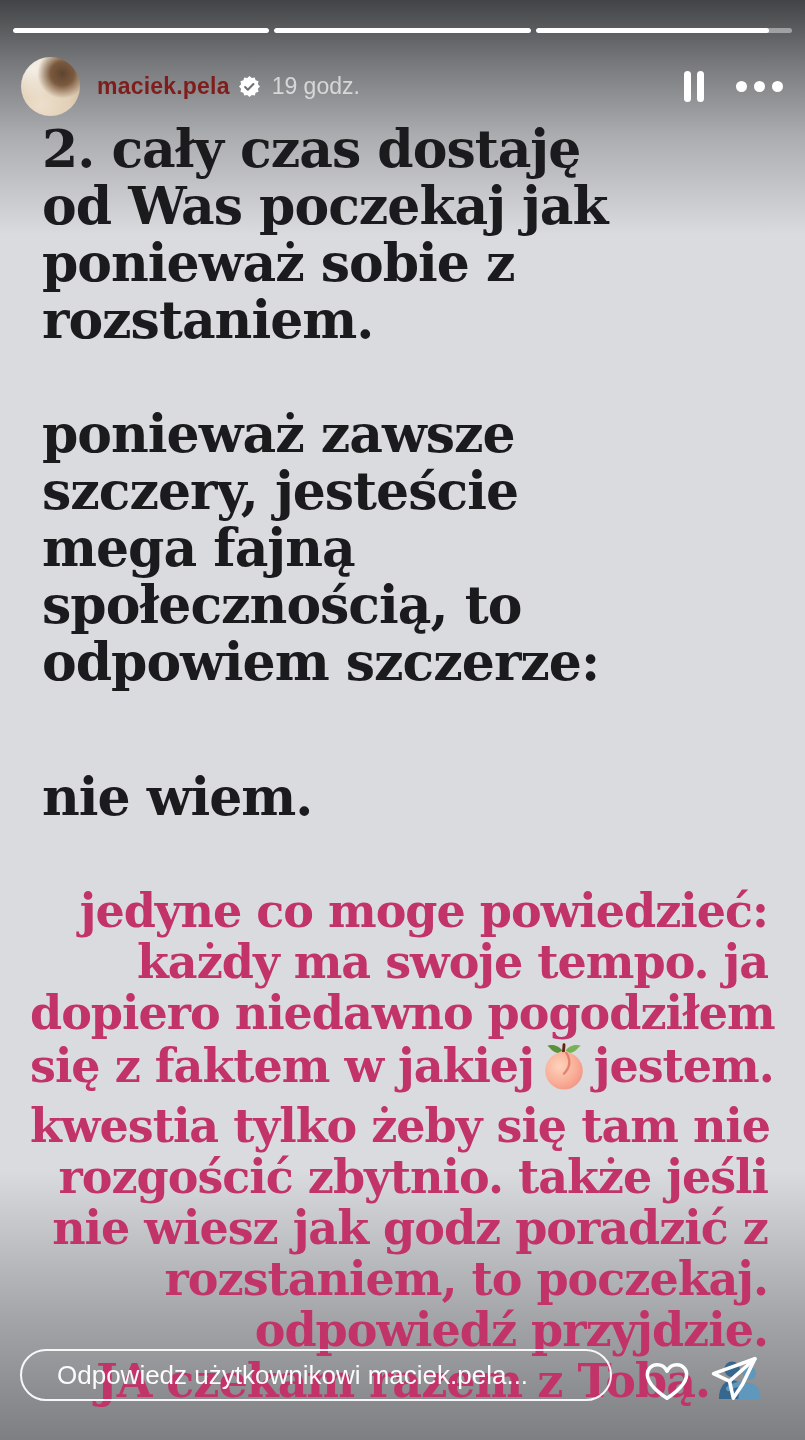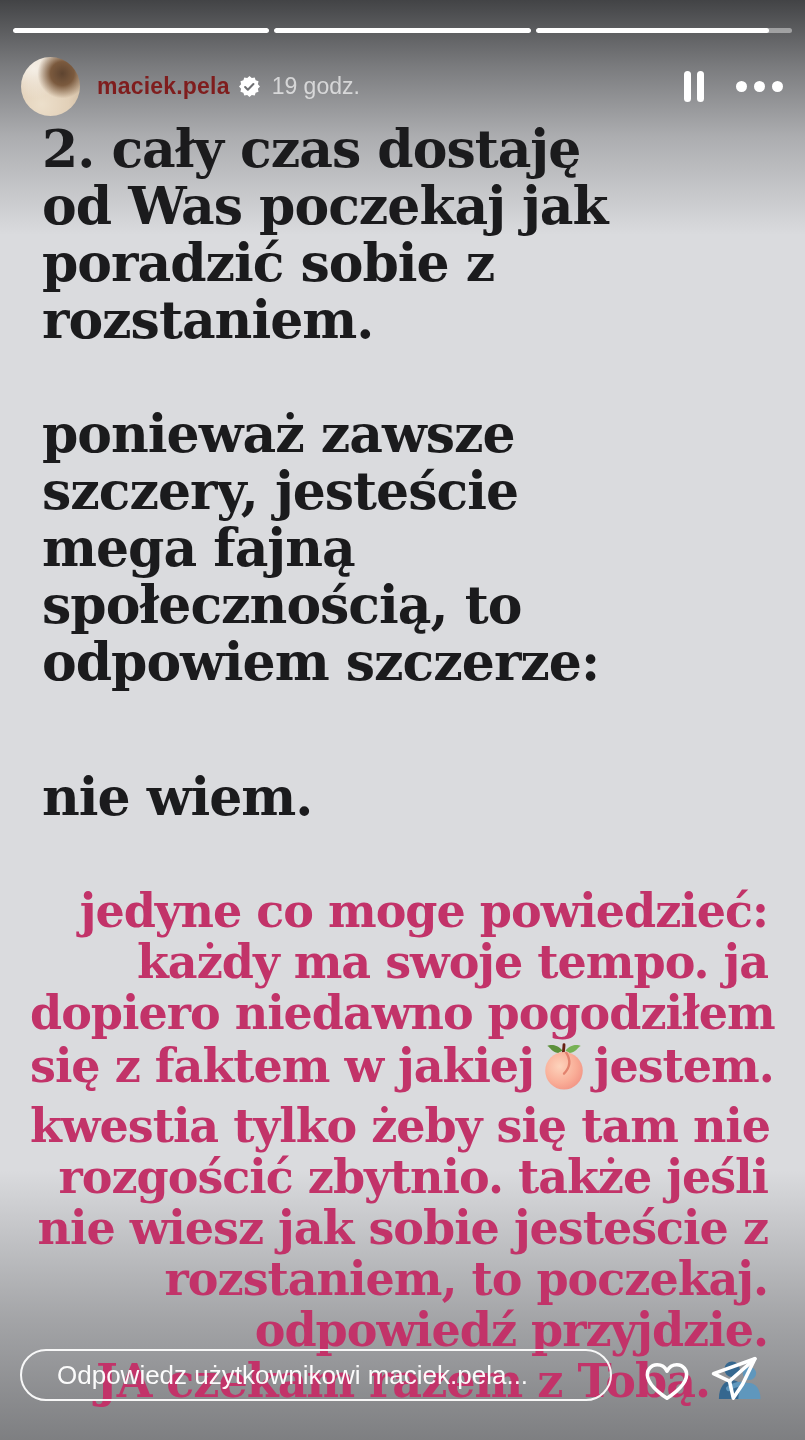--- a/index.html
+++ b/index.html
@@ -68,21 +68,21 @@
   .share-button { position:absolute; left:707px; top:1352px; z-index:4; cursor:pointer; }
 </style>
 </head>
 <body>
 
 <div class="screen">
 
   <div class="tblock" id="block1">
     <div class="tl">2. cały czas dostaję</div>
     <div class="tl">od Was poczekaj jak</div>
-    <div class="tl">poradzić sobie z</div>
+    <div class="tl">ponieważ sobie z</div>
     <div class="tl">rozstaniem.</div>
   </div>
 
   <div class="tblock" id="block2">
     <div class="tl">ponieważ zawsze</div>
     <div class="tl">szczery, jesteście</div>
     <div class="tl">mega fajną</div>
     <div class="tl">społecznością, to</div>
     <div class="tl">odpowiem szczerze:</div>
   </div>
@@ -106,21 +106,21 @@
         </defs>
         <path d="M18 4c0 2.5-.6 5-.6 7" fill="none" stroke="#662113" stroke-width="2" stroke-linecap="round"></path>
         <path d="M17 8c-3.5-4.5-8.5-4.3-10.6-3.2 2.2.8 3.1 4.3 7.6 4.9z" fill="#5c913b"></path>
         <path d="M19 8c3.5-4.5 8.5-4.3 10.6-3.2-2.2.8-3.1 4.3-7.6 4.9z" fill="#77b255"></path>
         <circle cx="18" cy="22" r="13" fill="url(#peachg)"></circle>
         <path d="M19.5 9.5c3.2 5 3 10-1.5 14.5" stroke="#e2826e" stroke-width="1.6" fill="none" stroke-linecap="round"></path>
       </svg></span><span>jestem.</span>
     </div>
     <div class="tl">kwestia tylko żeby się tam nie</div>
     <div class="tl">rozgościć zbytnio. także jeśli</div>
-    <div class="tl">nie wiesz jak sobie jesteście z</div>
+    <div class="tl">nie wiesz jak godz poradzić z</div>
     <div class="tl">rozstaniem, to poczekaj.</div>
     <div class="tl">odpowiedź przyjdzie.</div>
     <div class="tl">
       <span>JA czekam razem z Tobą.</span><span class="emoji-inline"><svg width="50" height="50" viewBox="0 0 36 36">
         <circle cx="13" cy="9.5" r="5.6" fill="#35678f"></circle>
         <path d="M3.5 31c0-8.5 4.2-13.5 9.5-13.5S22.5 22.5 22.5 31z" fill="#35678f"></path>
         <circle cx="25.5" cy="12.5" r="4.8" fill="#5f97bd"></circle>
         <path d="M17.5 31c0-7 3.6-11.5 8-11.5s8 4.5 8 11.5z" fill="#5f97bd"></path>
         <path d="M10.5 23.5c4.5-3.2 10-4 14.5-1.8" stroke="#5f97bd" stroke-width="3.6" fill="none" stroke-linecap="round"></path>
       </svg></span>

